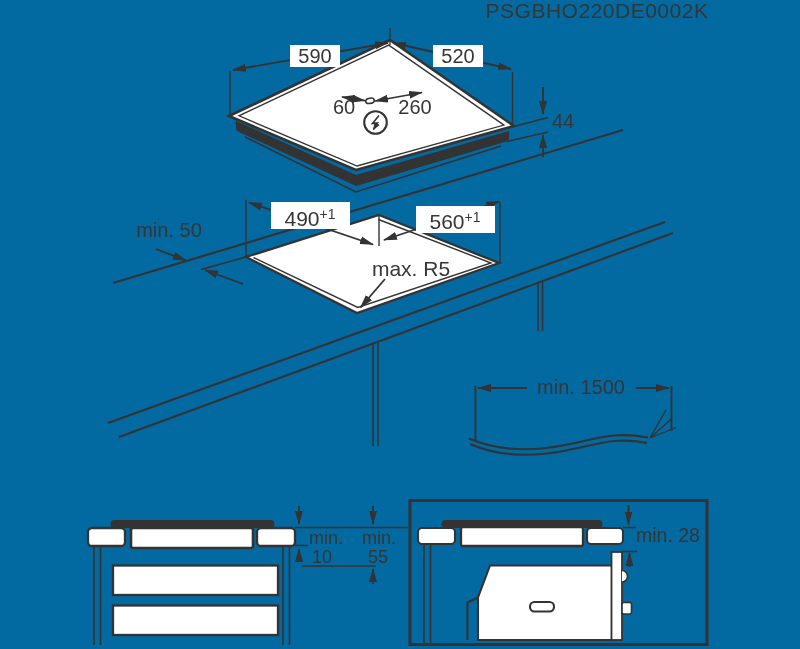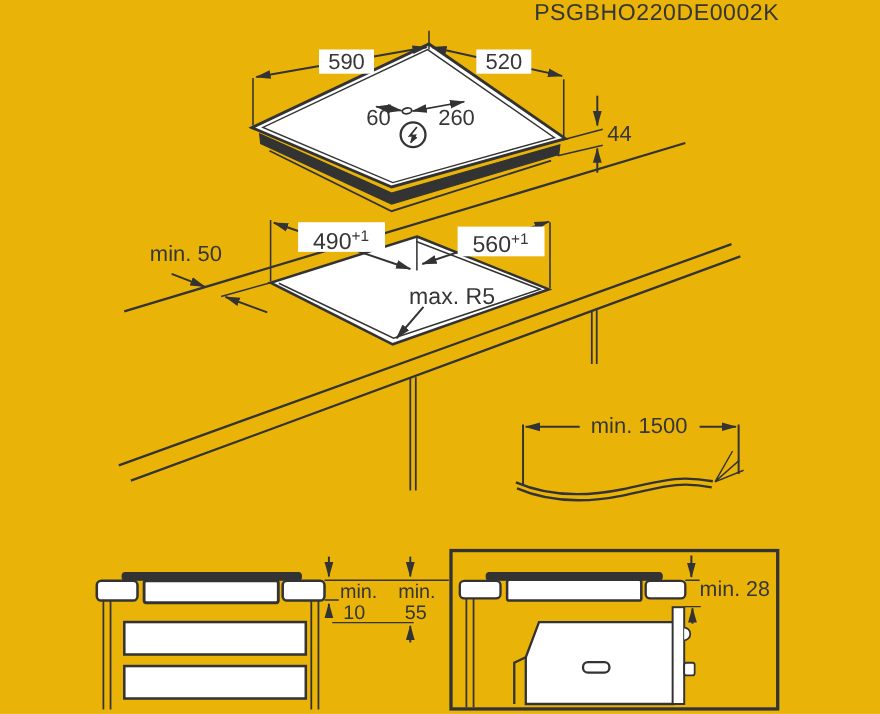--- a/index.html
+++ b/index.html
@@ -1,16 +1,16 @@
 <!DOCTYPE html>
 <html><head>
 <meta charset="utf-8">
 <style>
   html,body{margin:0;padding:0;background:#ffffff;}
-  .stage{position:relative;width:800px;height:649px;background:#eab308;overflow:hidden;}
+  .stage{position:relative;width:800px;height:649px;background:#0369a1;overflow:hidden;}
   svg{display:block;}
   .ln{stroke:#333333;fill:none;stroke-linecap:butt;}
   .s10{stroke-width:1.3;}
   .s13{stroke-width:1.4;}
   .s15{stroke-width:1.6;}
   .s17{stroke-width:1.8;}
   .s20{stroke-width:2.1;}
   .s22{stroke-width:2.3;}
   .s25{stroke-width:2.6;}
   .s30{stroke-width:3;}

